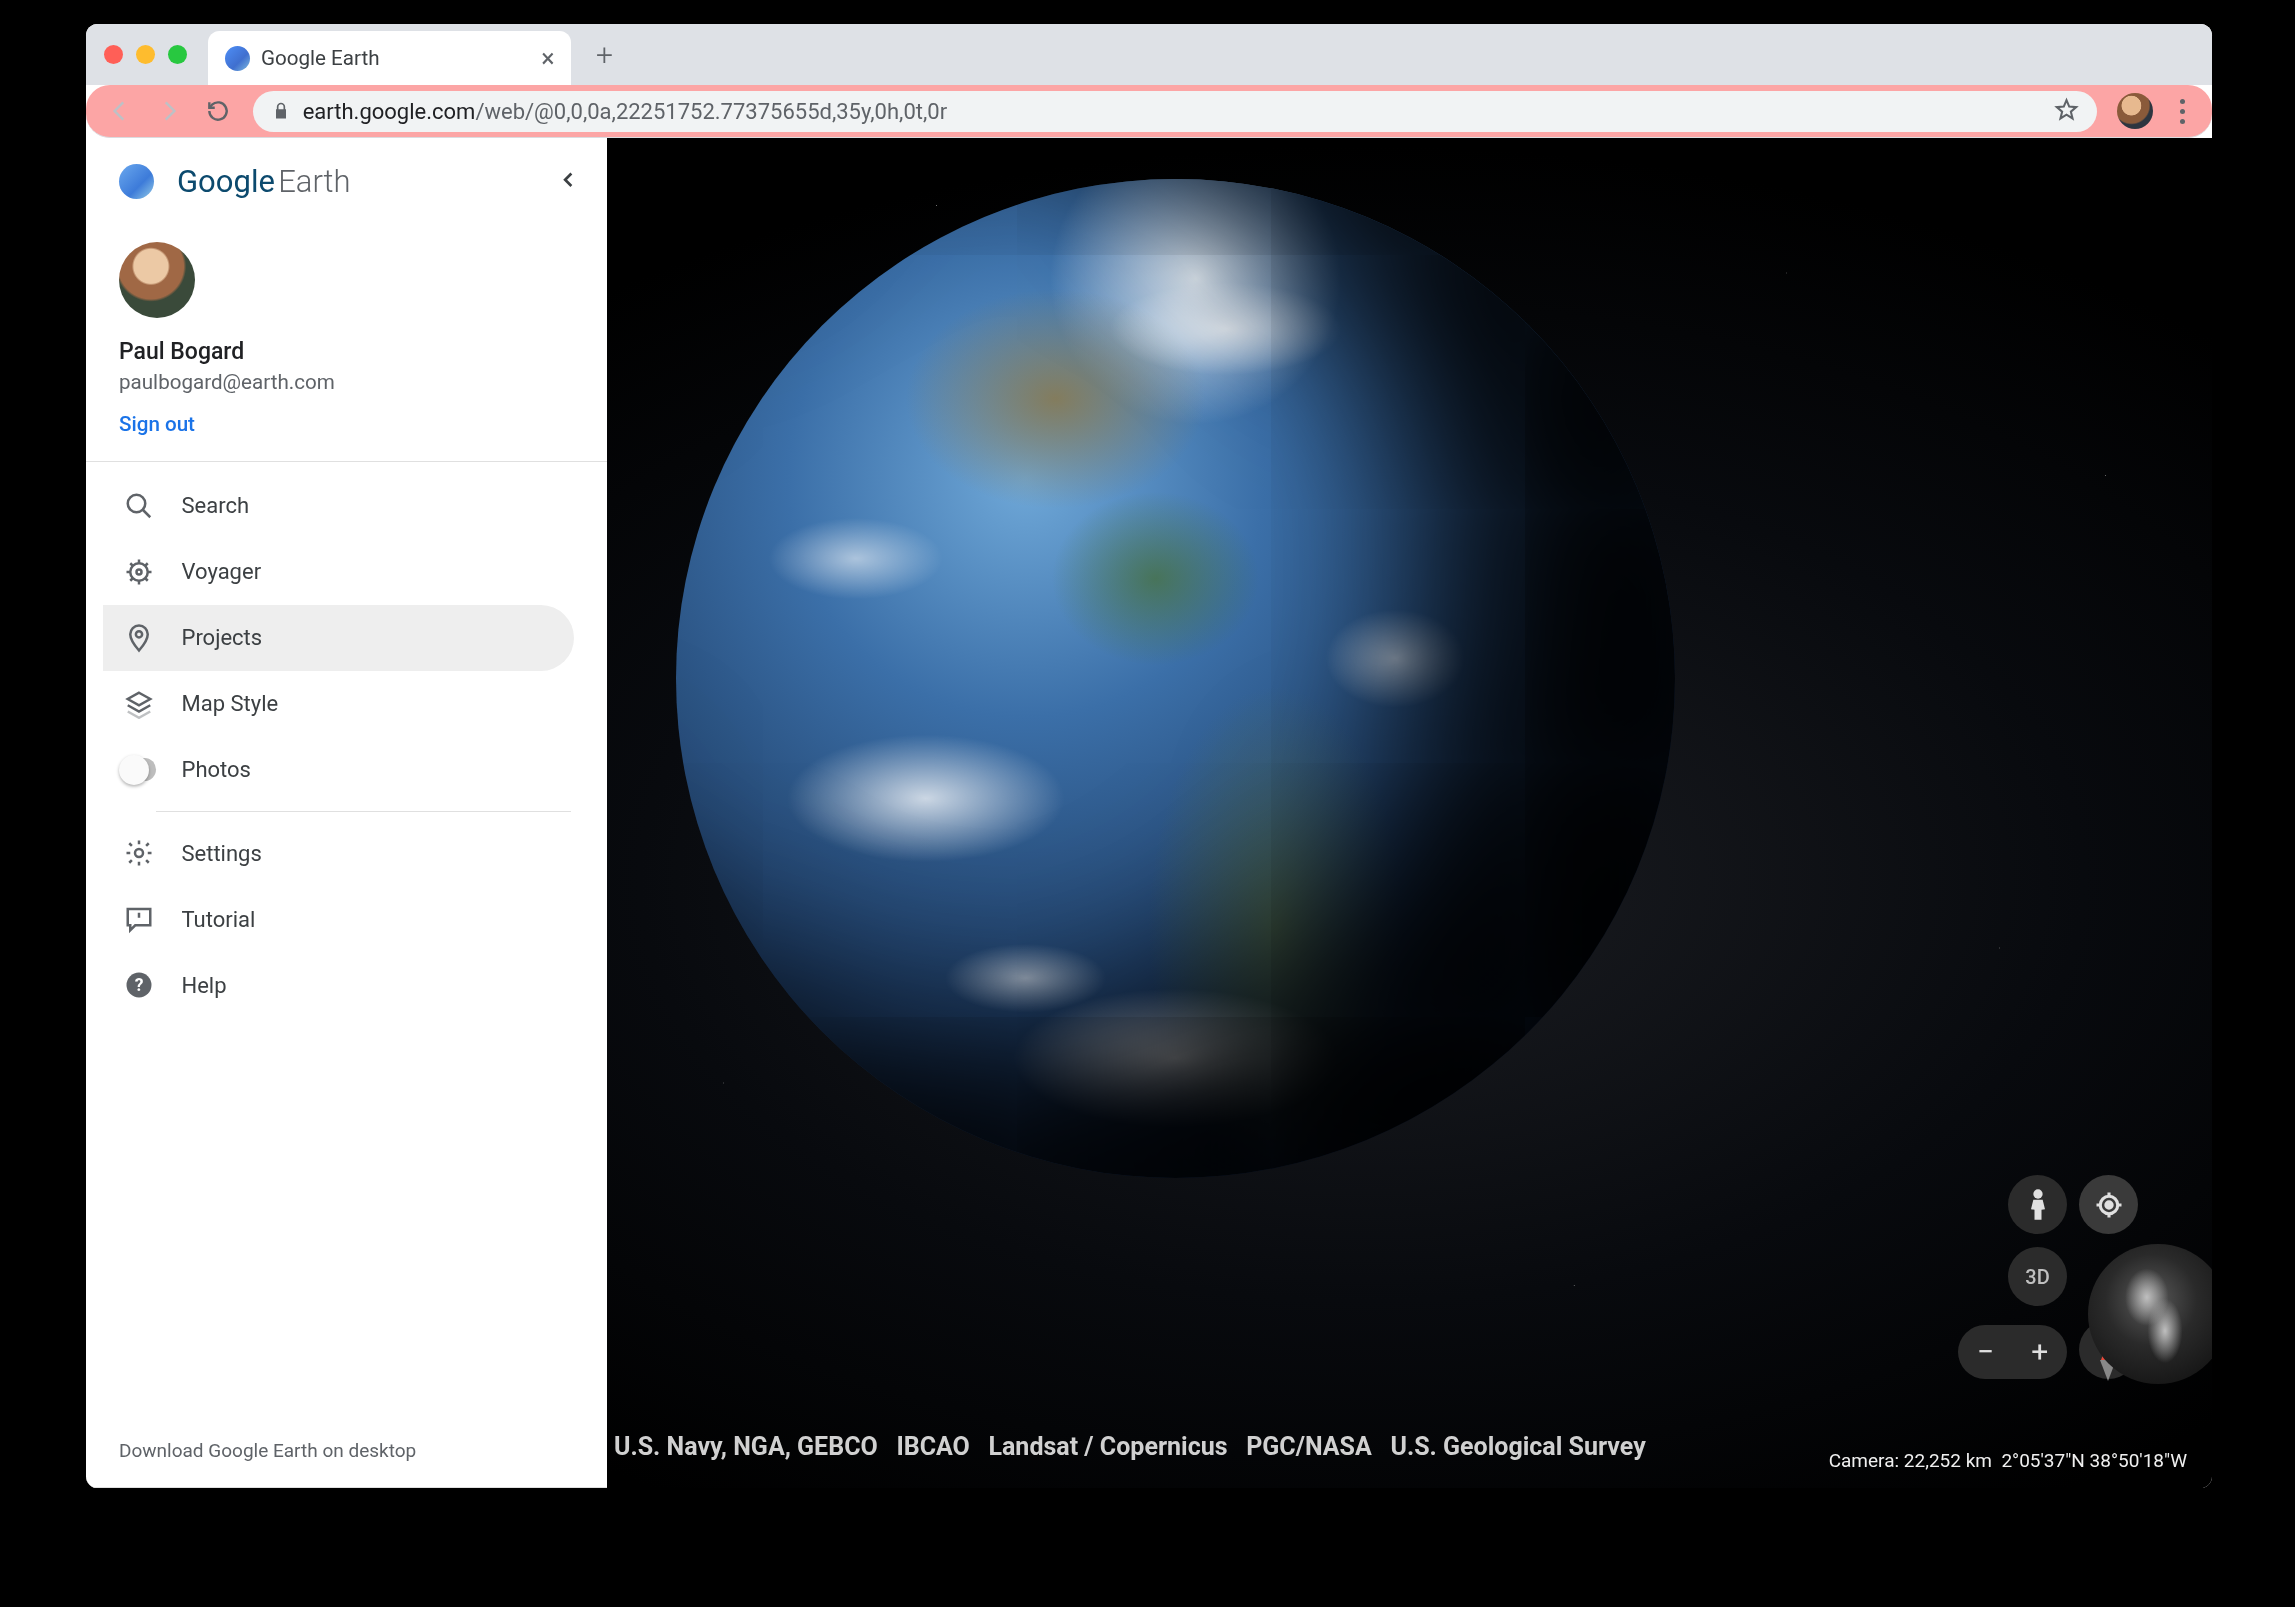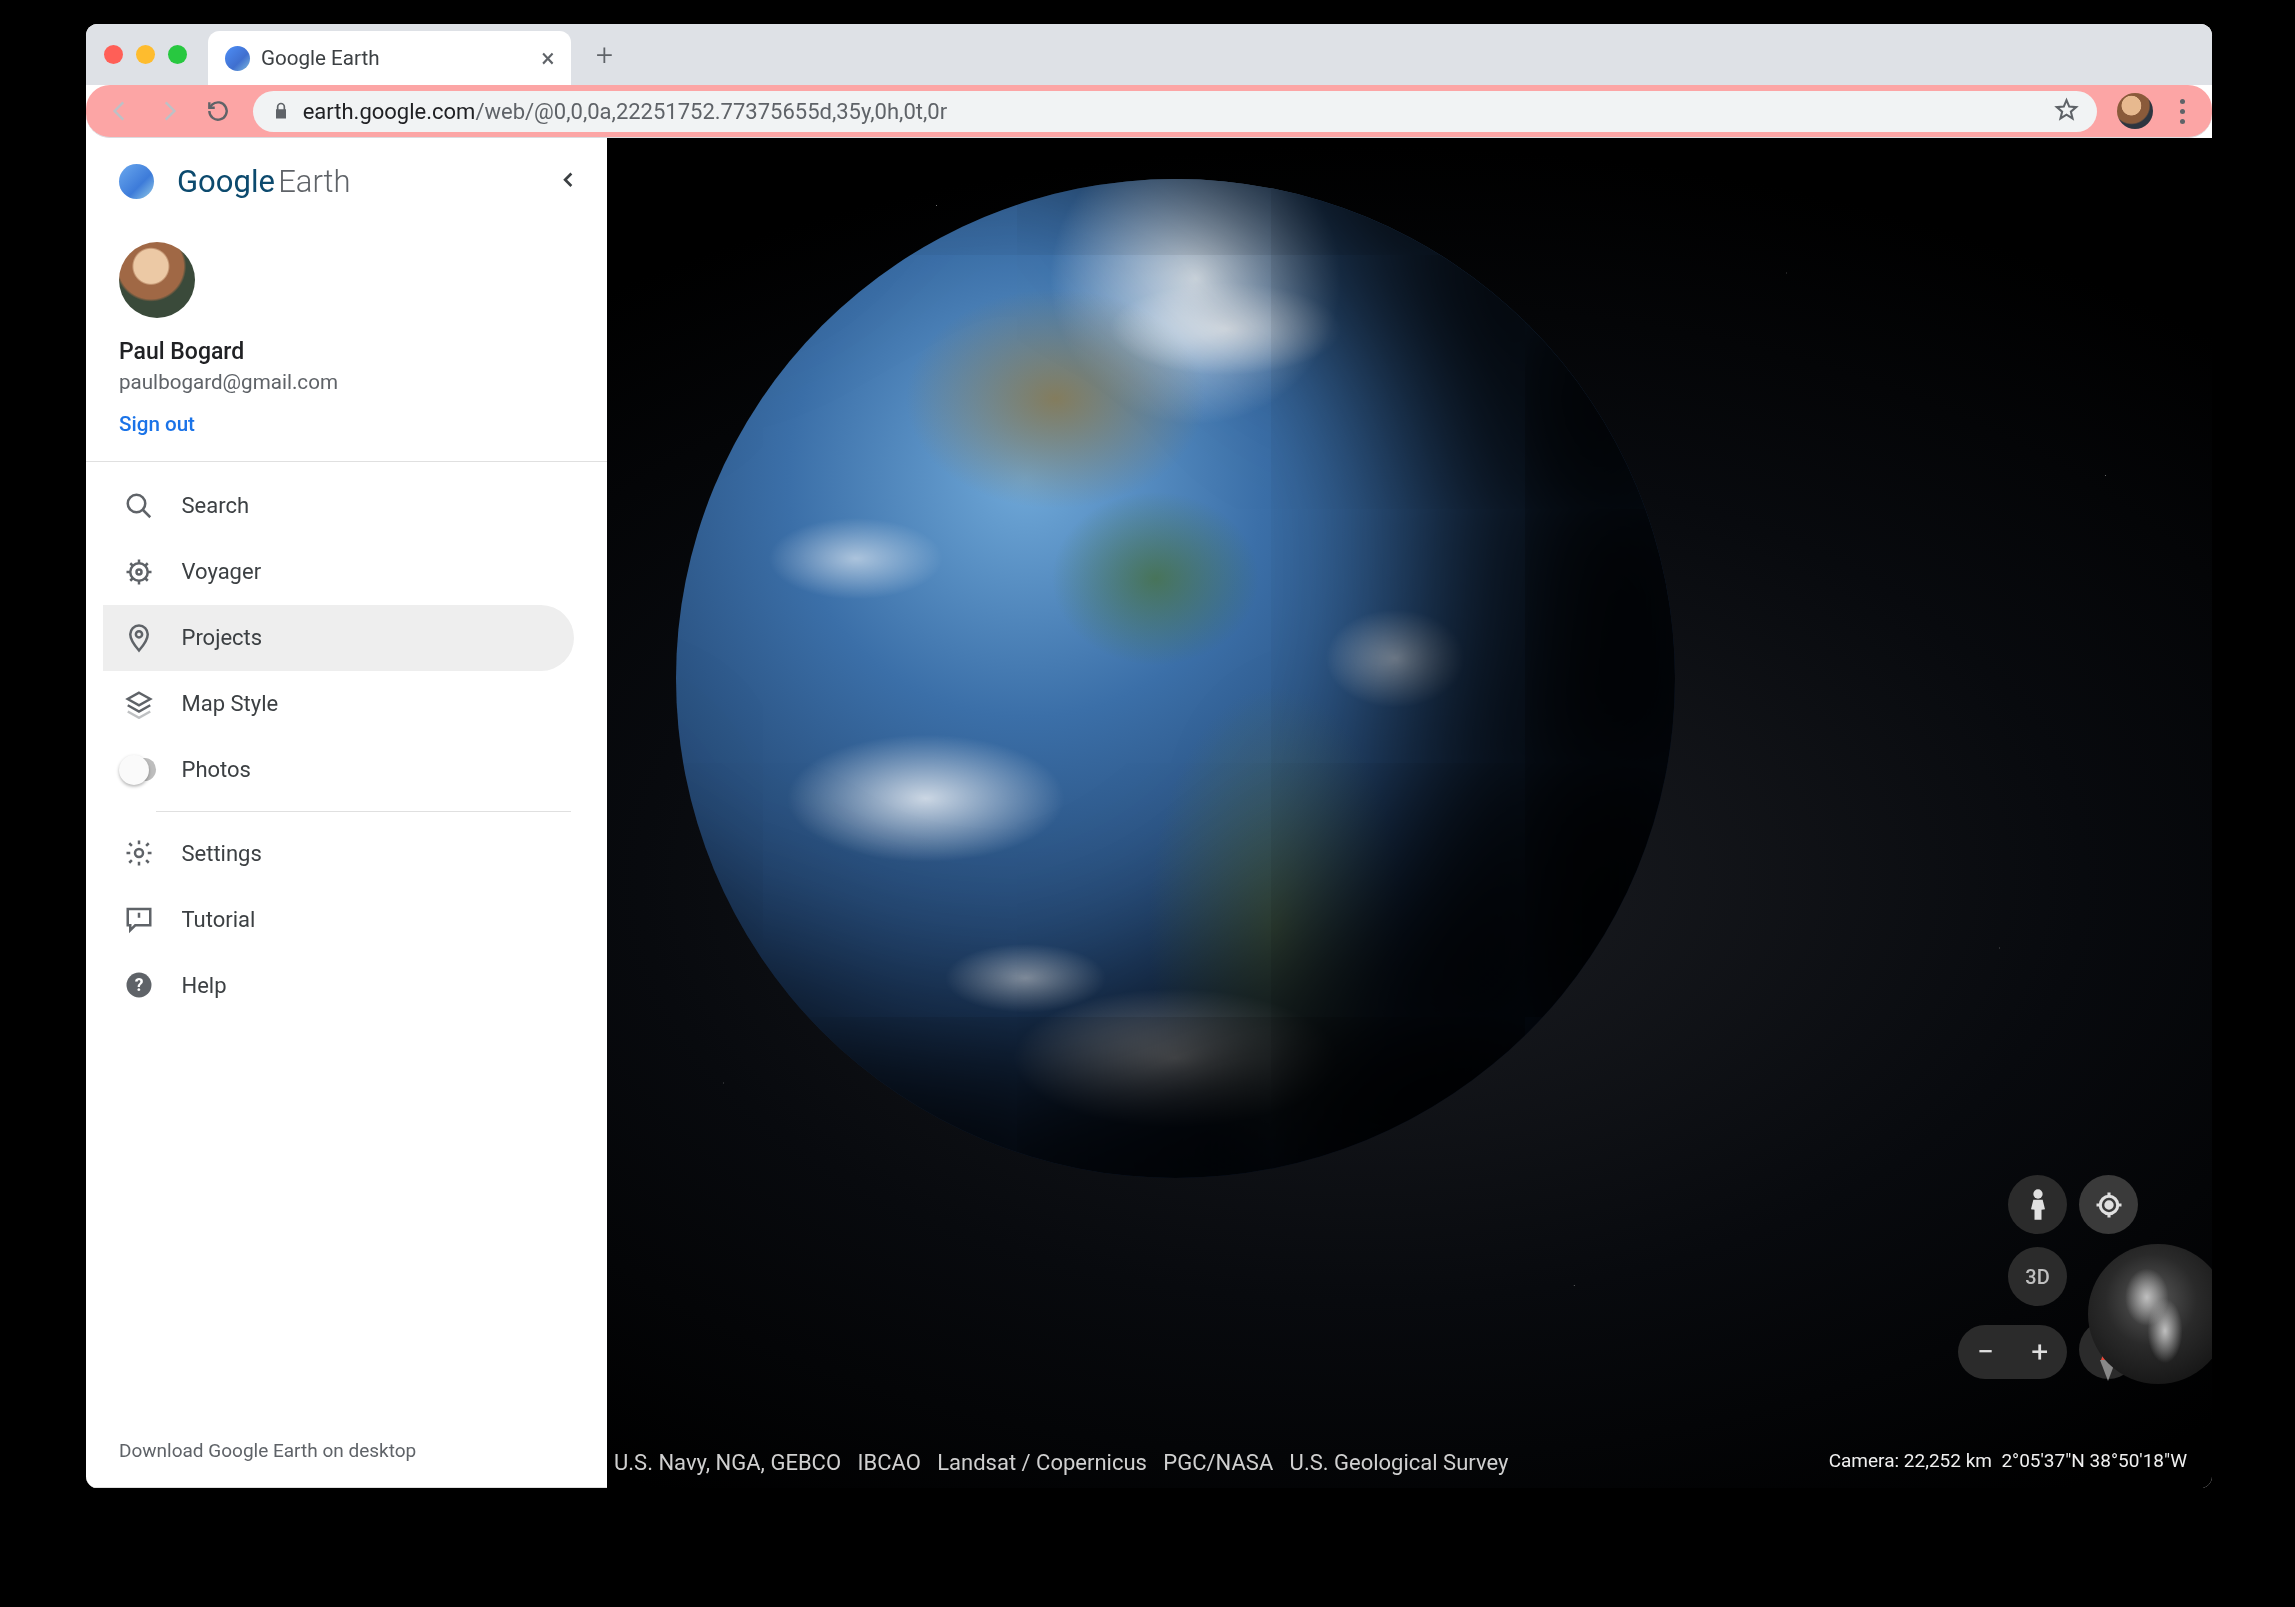--- a/index.html
+++ b/index.html
@@ -70,21 +70,21 @@
   .earth::after{ content:""; position:absolute; inset:0; background:
      radial-gradient(ellipse 198px 91px at 25% 62%, rgba(255,255,255,0.75), transparent 70%),
      radial-gradient(ellipse 165px 66px at 55% 15%, rgba(255,255,255,0.7), transparent 70%),
      radial-gradient(ellipse 231px 99px at 50% 88%, rgba(255,255,255,0.75), transparent 70%),
      radial-gradient(ellipse 115px 49px at 35% 80%, rgba(255,255,255,0.55), transparent 70%),
      radial-gradient(ellipse 99px 70px at 72% 48%, rgba(255,255,255,0.55), transparent 70%),
      radial-gradient(ellipse 124px 58px at 18% 38%, rgba(255,255,255,0.55), transparent 70%);
      mix-blend-mode: screen;
   }
   .earth-shadow{ position:absolute; left: 590px; top: 41px; width: 999px; height: 999px; border-radius:50%; box-shadow: inset -198px -91px 181px 33px rgba(0,0,0,0.95); pointer-events:none;}
-  .attrib-left { position:absolute; left: 528px; bottom: 13px; font-size:22px; color:#d0d0d0;}
+  .attrib-left { position:absolute; left: 528px; bottom: 27px; font-size:25px; color:#d0d0d0;font-weight:bold;}
   .attrib-left span+span::before{ content:"   "; white-space:pre;}
   .attrib-right { position:absolute; right: 25px; bottom: 16.5px; font-size:19px; color:#f0f0f0;}
   .controls { position:absolute; right: 25px; bottom: 58px; }
   .ctrl-btn { position:absolute; background:#2b2b2b; border-radius:50%; display:flex; align-items:center; justify-content:center; color:#e0e0e0; cursor:pointer; }
   .ctrl-pegman { width:59px;height:59px; right:120px; bottom:196px;}
   .ctrl-pegman svg{ width:28px;height:33px; fill:#e0e0e0;}
   .ctrl-locate { width:59px;height:59px; right:49px; bottom:196px; background:#3a3a3a;}
   .ctrl-locate svg{ width:30px;height:30px; fill:none; stroke:#e0e0e0; stroke-width:2.5;}
   .ctrl-3d     { width:59px;height:59px; right:120px; bottom:124px; font-size:20px; font-weight:500; color:#bfbfbf;}
   .ctrl-zoom   { right:120px; bottom:51px; width:109px; height:54px; background:#2b2b2b; border-radius:27px; display:flex; align-items:center; justify-content:space-evenly; position:absolute;}
@@ -202,21 +202,21 @@
         <div class="sb-collapse">
           <svg viewBox="0 0 24 24">
               <path d="M15 5l-7 7 7 7"></path>
             </svg>
         </div>
       </div>
 
       <div class="sb-user">
         <div class="sb-avatar"></div>
         <div class="sb-name">Paul Bogard</div>
-        <div class="sb-email">paulbogard@gmail.com</div>
+        <div class="sb-email">paulbogard@earth.com</div>
         <div class="sb-signout">Sign out</div>
       </div>
 
       <div class="sb-divider"></div>
 
       <div class="sb-nav">
         <div class="nav-item">
           <div class="nav-icon">
               <svg viewBox="0 0 24 24">
                 <circle cx="10" cy="10" r="7"></circle>

